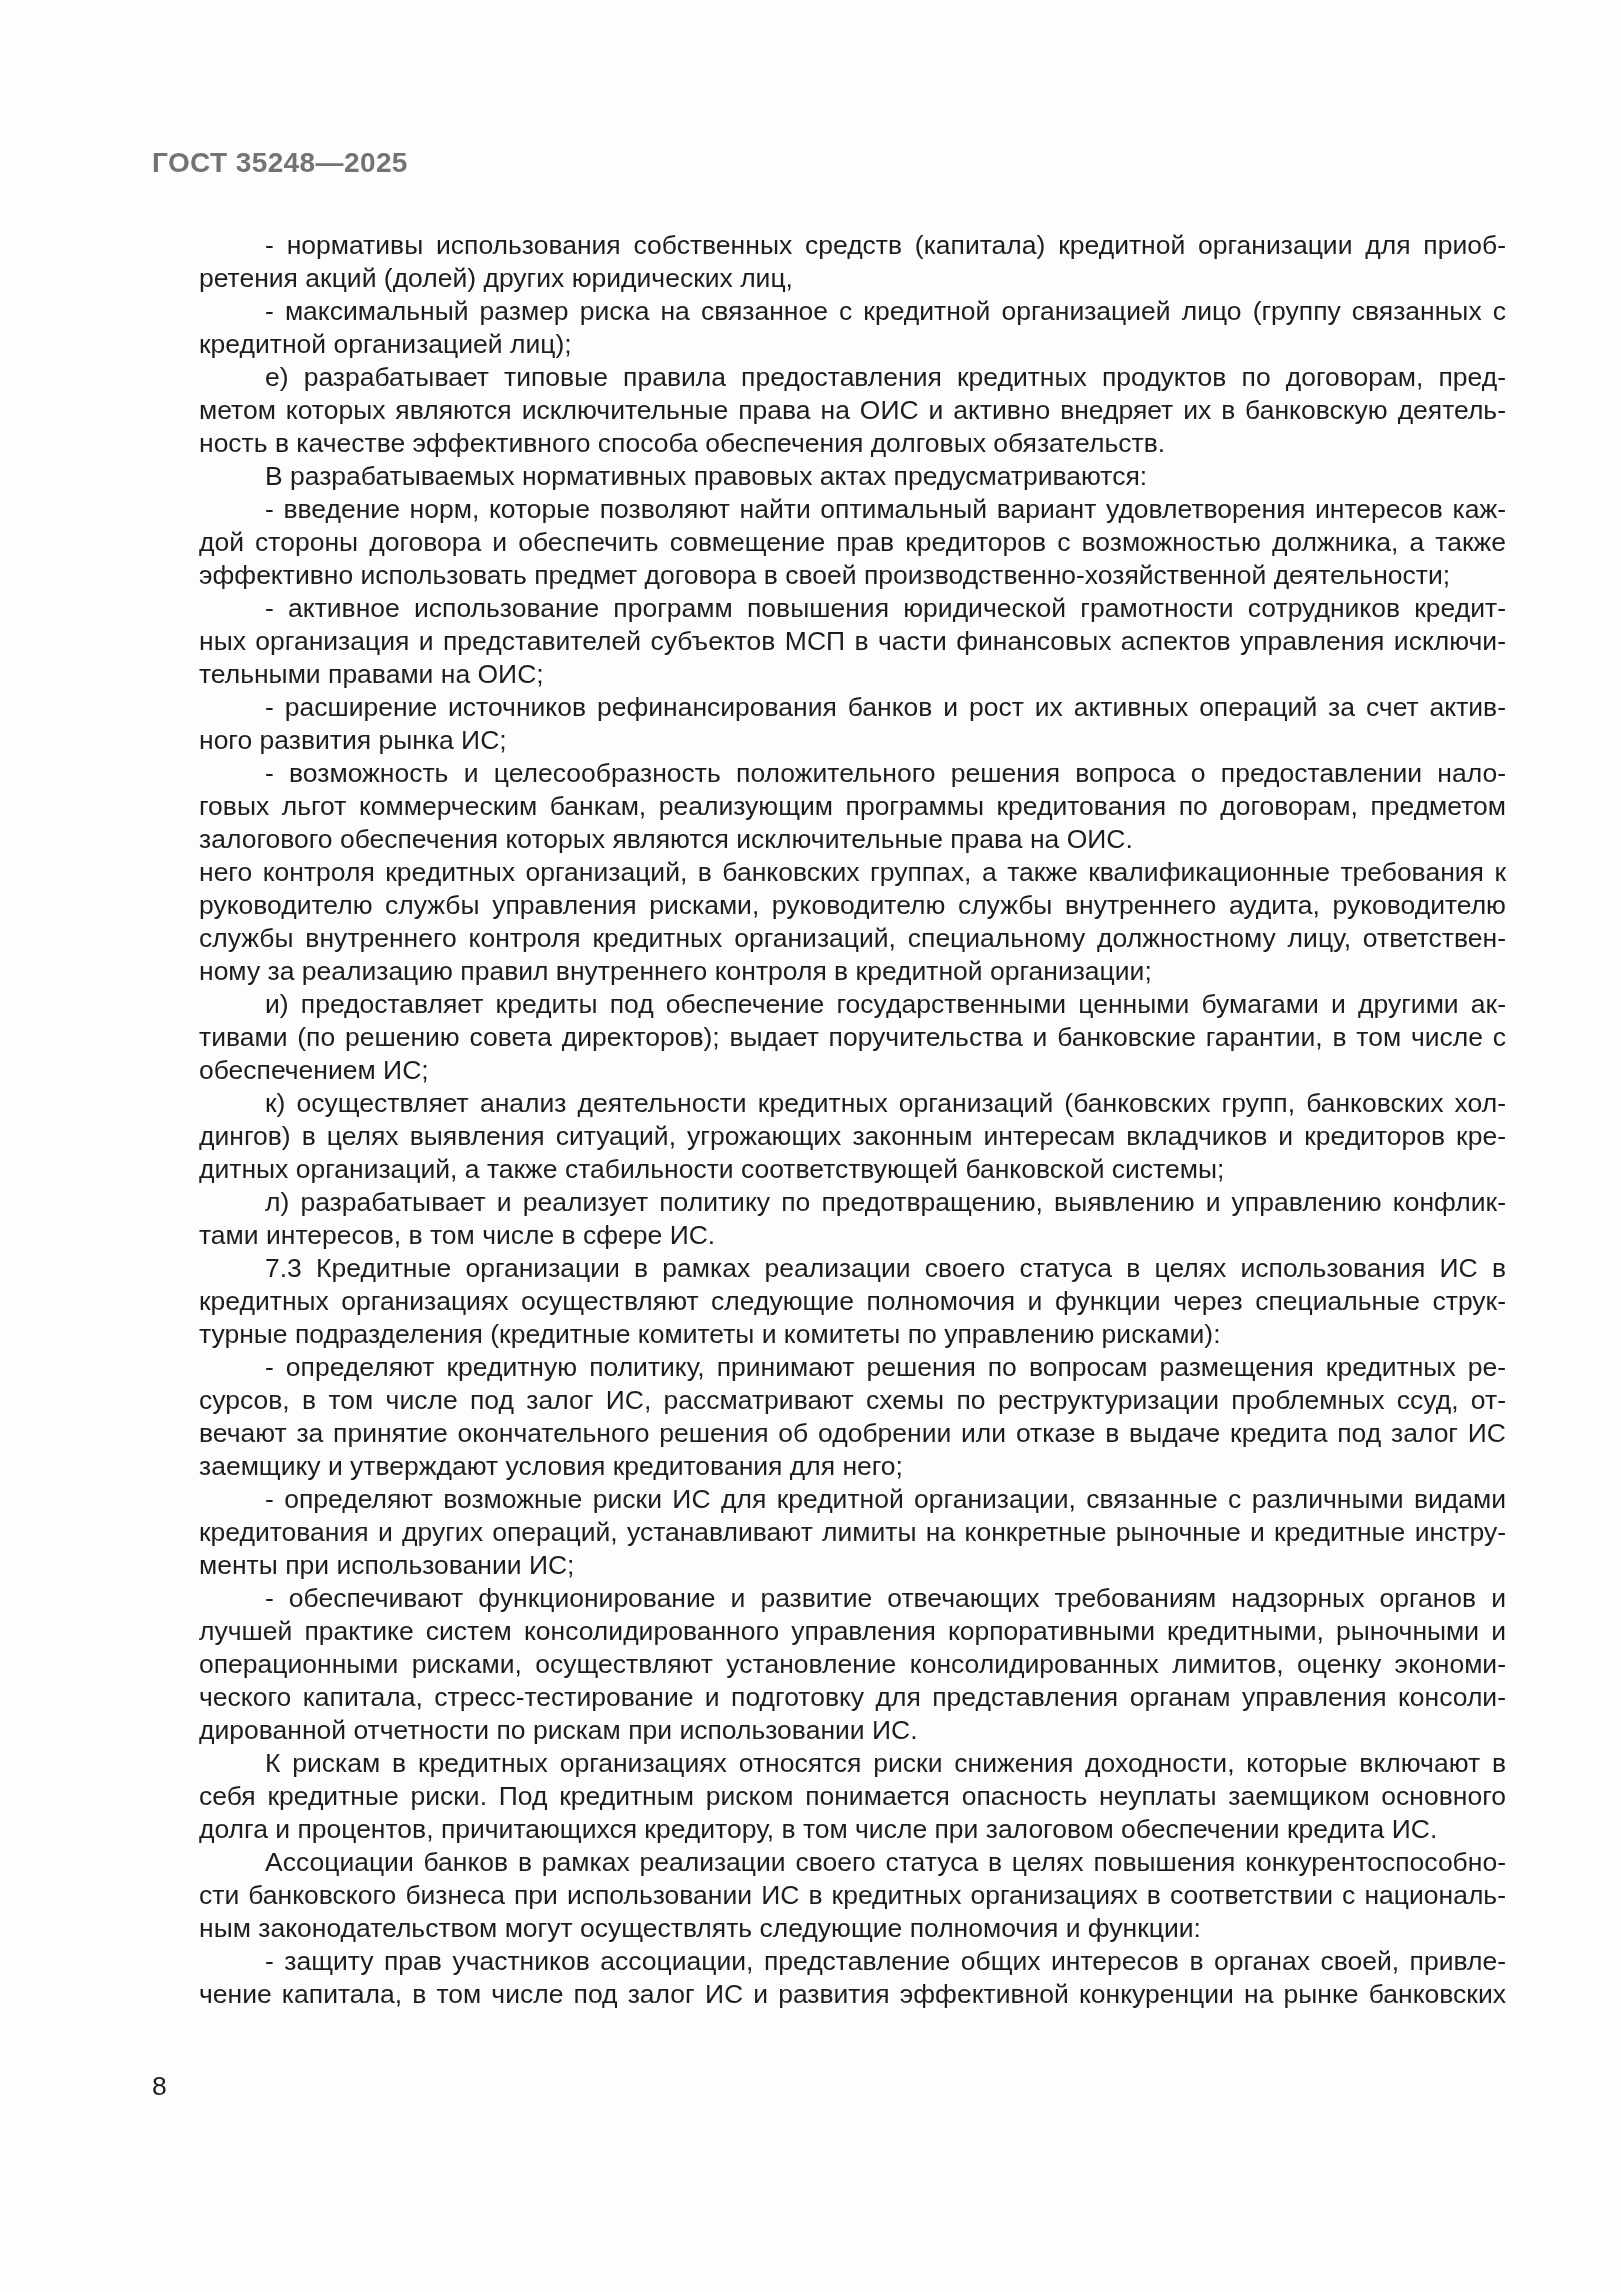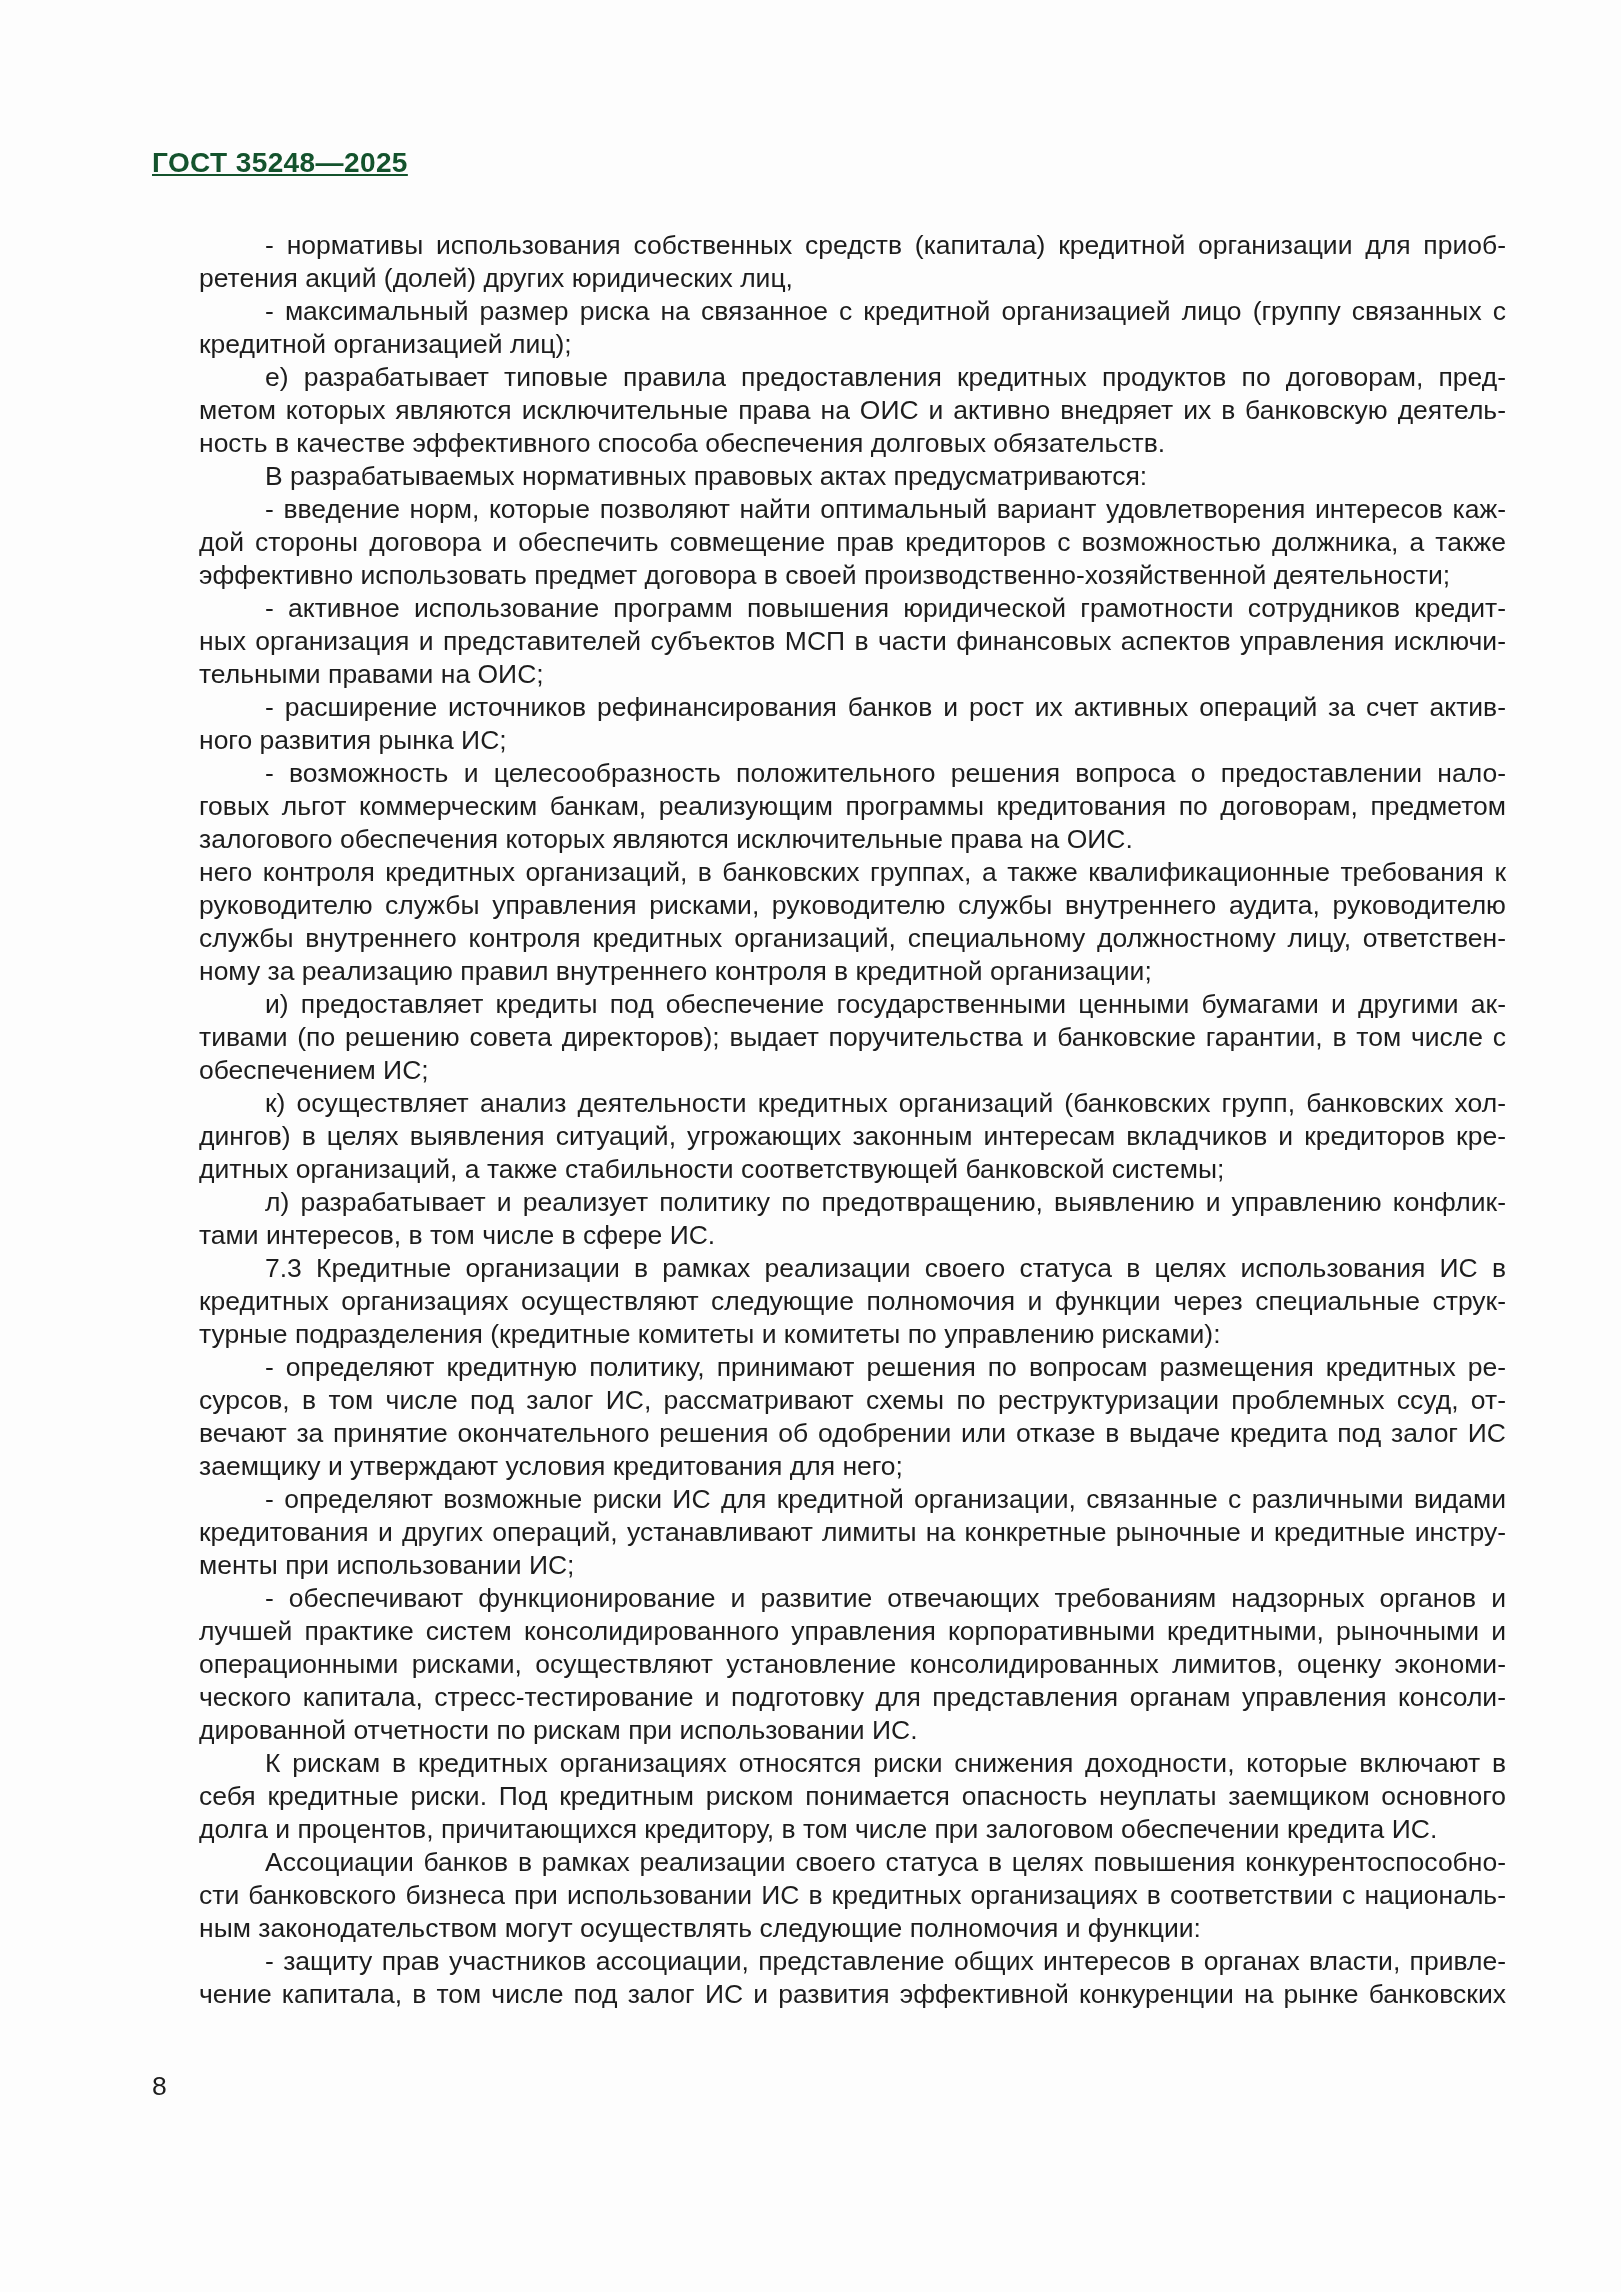--- a/index.html
+++ b/index.html
@@ -6,21 +6,21 @@
   body{
     width:1621px;height:2293px;
     background:#ffffff;
     font-family:"Liberation Sans", sans-serif;
     color:#1d1d1d;
   }
   .page{position:relative;width:1621px;height:2293px;background:#fdfdfd;overflow:hidden;}
   .doc-header{
     position:absolute;left:152px;top:147px;
     font-size:28px;font-weight:bold;letter-spacing:0.4px;
-    color:#14532d;white-space:nowrap;text-decoration:underline;
+    color:#737373;white-space:nowrap;
   }
   .doc-body{
     position:absolute;left:152px;top:229px;width:1354px;
     font-size:26.5px;line-height:33px;color:#1d1d1d;
   }
   .paragraph{margin:0;padding:0;}
   .line{
     height:33px;overflow:hidden;
     text-align:justify;text-align-last:justify;
     text-justify:inter-word;
@@ -123,20 +123,20 @@
         <div class="line first">К рискам в кредитных организациях относятся риски снижения доходности, которые включают в</div>
         <div class="line">себя кредитные риски. Под кредитным риском понимается опасность неуплаты заемщиком основного</div>
         <div class="line last">долга и процентов, причитающихся кредитору, в том числе при залоговом обеспечении кредита ИС.</div>
       </div>
       <div class="paragraph">
         <div class="line first">Ассоциации банков в рамках реализации своего статуса в целях повышения конкурентоспособно-</div>
         <div class="line">сти банковского бизнеса при использовании ИС в кредитных организациях в соответствии с националь-</div>
         <div class="line last">ным законодательством могут осуществлять следующие полномочия и функции:</div>
       </div>
       <div class="paragraph">
-        <div class="line first">- защиту прав участников ассоциации, представление общих интересов в органах власти, привле-</div>
+        <div class="line first">- защиту прав участников ассоциации, представление общих интересов в органах своей, привле-</div>
         <div class="line">чение капитала, в том числе под залог ИС и развития эффективной конкуренции на рынке банковских</div>
       </div>
     </div>
 
   <div class="page-num">8</div>
 </div>
 
 
 </body></html>

